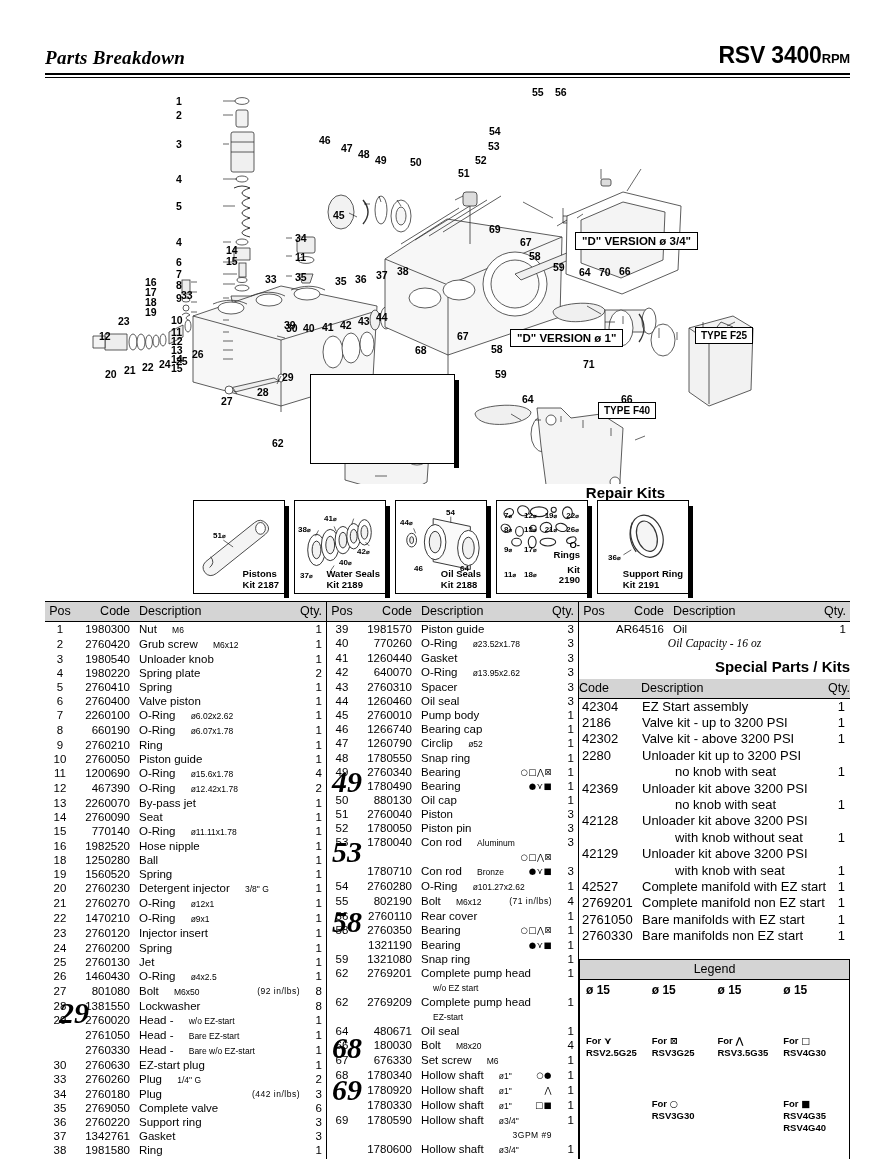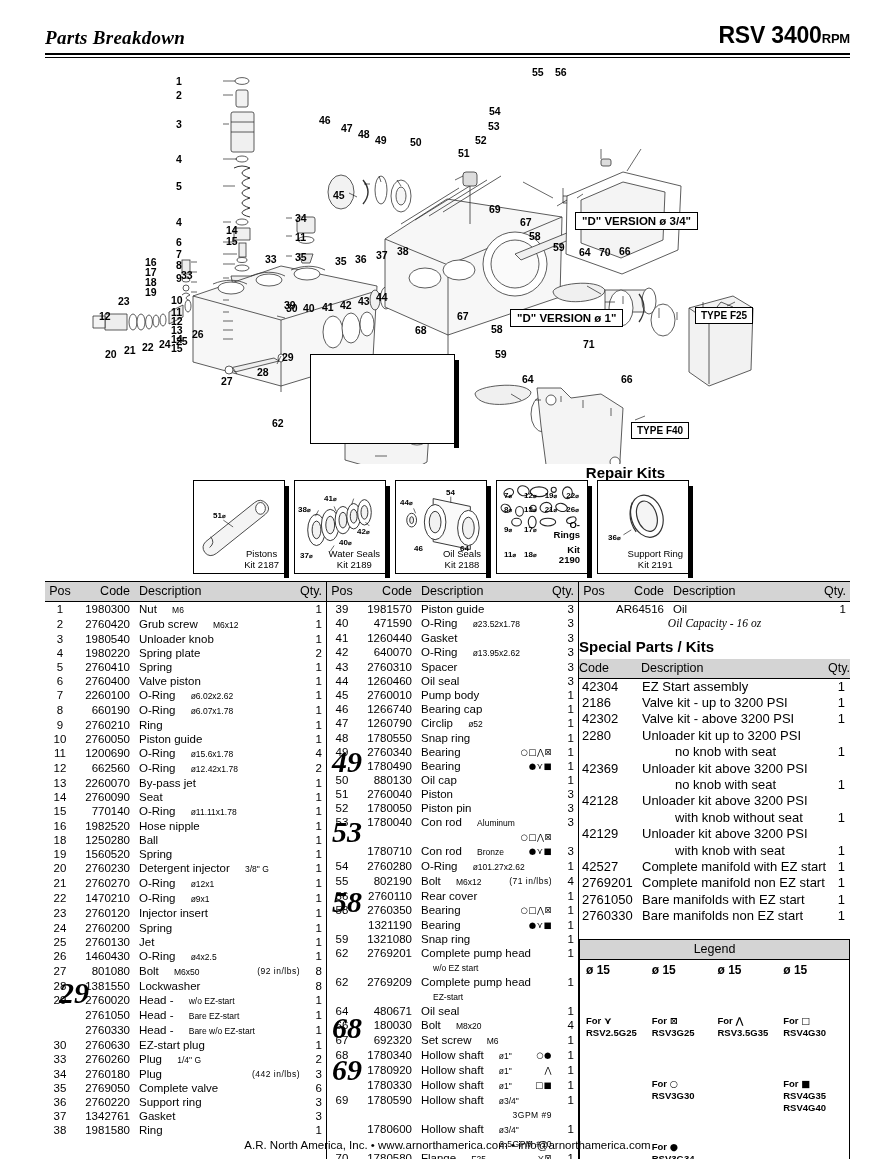--- a/index.html
+++ b/index.html
@@ -14,21 +14,21 @@
   }
   .page { position:relative; width:895px; height:1159px; padding:0 45px; }
 
   
   .hdr { display:flex; align-items:flex-end; justify-content:space-between;
          padding-top:22px; padding-bottom:4px; }
   .hdr-left { font-family:"Liberation Serif", serif; font-weight:bold; font-style:italic;
               font-size:19px; letter-spacing:.3px; }
   .hdr-right { font-weight:bold; font-size:23px; letter-spacing:-.2px; }
   .hdr-right .rpm { font-size:13px; }
-  .hdr-rule { border-bottom:2.5px solid #000; }
+  .hdr-rule { border-bottom:2.5px solid #000;margin-top:20px; }
   .hdr-rule2 { border-bottom:1px solid #000; margin-top:1.5px; }
 
   
   .diagram { position:relative; height:400px; margin-top:6px; }
   .diagram svg { position:absolute; left:0; top:0; }
   .callout { position:absolute; font-size:10.5px; font-weight:bold;
              font-family:"Liberation Sans", sans-serif; line-height:1; }
   .vbox { position:absolute; border:1.2px solid #000; background:#fff;
           font-size:11.5px; font-weight:bold; padding:2px 6px; white-space:nowrap; }
   .tbox { position:absolute; border:1.2px solid #000; background:#fff;
@@ -38,22 +38,22 @@
                   width:5px; bottom:-5px; background:#000; }
 
   
   .rk-wrap { position:relative; margin-top:2px; height:112px; }
   .rk-title { position:absolute; right:185px; top:-2px; font-size:15px; font-weight:bold; }
   .rk-row { position:absolute; left:148px; top:14px; display:flex; gap:9px; }
   .kit { position:relative; width:92px; height:94px; border:1.3px solid #000;
          background:#fff; }
   .kit::after { content:""; position:absolute; right:-5px; top:5px; width:5px;
                 bottom:-5px; background:#000; }
-  .kit-cap { position:absolute; bottom:3px; right:5px; text-align:center;
-             font-size:9.5px; font-weight:normal; line-height:11px; }
+  .kit-cap { position:absolute; bottom:3px; right:5px; text-align:left;
+             font-size:9.5px; font-weight:bold; line-height:11px; }
   .kit-art { position:absolute; inset:0; }
   .kit-lbl { position:absolute; font-size:8px; font-weight:bold; }
   .kit-lbl .sub { font-size:6px; }
   .orings-grid { position:absolute; left:4px; bottom:4px; font-size:8px;
                  font-weight:bold; line-height:10.5px; }
   .orings-grid td { padding-right:5px; font-size:8px; font-weight:bold; }
   .orings-grid .sub { font-size:6px; }
 
   
   .tables { display:flex; margin-top:3px; border-top:1px solid #000; }
@@ -73,21 +73,21 @@
   .c-code { width:64px; text-align:right; padding-right:9px !important; }
   .c-desc { text-align:left; }
   .c-qty { width:22px; text-align:right; padding-right:4px !important; }
   .sm { font-size:8.5px;padding-left:12px; }
   .tq { font-size:7.5px; }
   .syms { font-size:8.5px; letter-spacing:.5px; float:right; padding-left:6px;}
 
   
   .oilcap { text-align:center; font-family:"Liberation Serif", serif;
             font-style:italic; font-size:11.5px; padding-top:1px; }
-  .sp-title { text-align:left; font-size:15px; font-weight:bold; padding:9px 0 4px; }
+  .sp-title { text-align:right; font-size:15px; font-weight:bold; padding:9px 0 4px; }
   table.sp { width:100%; border-collapse:collapse; }
   table.sp th { background:#d4d4d4; font-size:12.5px; font-weight:normal;
                 padding:2px 0 3px; border-bottom:1px solid #000; }
   table.sp td { font-size:13px; line-height:14.4px; vertical-align:baseline; }
   .s-code { width:62px; text-align:left; padding-left:3px; }
   .s-desc { text-align:left; }
   .s-qty { width:22px; text-align:right; padding-right:5px; }
   .s-ind { padding-left:34px; }
 
   
@@ -337,21 +337,21 @@
     <div class="callout" style="left:538px;top:275px;">71</div>
     <div class="callout" style="left:412px;top:247px;">67</div>
     <div class="callout" style="left:446px;top:260px;">58</div>
     <div class="callout" style="left:450px;top:285px;">59</div>
     <div class="callout" style="left:477px;top:310px;">64</div>
     <div class="callout" style="left:576px;top:310px;">66</div>
 
     <div class="vbox" style="left:530px;top:148px;">"D" VERSION ø 3/4"</div>
     <div class="vbox" style="left:465px;top:245px;">"D" VERSION ø 1"</div>
     <div class="tbox" style="left:650px;top:243px;">TYPE F25</div>
-    <div class="tbox" style="left:586px;top:318px;margin-top:40px;">TYPE F40</div>
+    <div class="tbox" style="left:553px;top:318px;">TYPE F40</div>
 
     <div class="inset" style="left:265px;top:290px;width:145px;height:90px;"></div>
   </div>
 
   <div class="rk-wrap">
     <div class="rk-title">Repair Kits</div>
     <div class="rk-row">
 
       <div class="kit">
         <svg class="kit-art" viewBox="0 0 92 94">
@@ -565,21 +565,21 @@
               <td class="c-qty">1</td>
             </tr>
             <tr>
               <td class="c-pos">11</td>
               <td class="c-code">1200690</td>
               <td class="c-desc">O-Ring <span class="sm">ø15.6x1.78</span></td>
               <td class="c-qty">4</td>
             </tr>
             <tr>
               <td class="c-pos">12</td>
-              <td class="c-code">662560</td>
+              <td class="c-code">467390</td>
               <td class="c-desc">O-Ring <span class="sm">ø12.42x1.78</span></td>
               <td class="c-qty">2</td>
             </tr>
             <tr>
               <td class="c-pos">13</td>
               <td class="c-code">2260070</td>
               <td class="c-desc">By-pass jet</td>
               <td class="c-qty">1</td>
             </tr>
             <tr>
@@ -743,21 +743,21 @@
           </thead>
         <tbody id="tb2">
             <tr>
               <td class="c-pos">39</td>
               <td class="c-code">1981570</td>
               <td class="c-desc">Piston guide</td>
               <td class="c-qty">3</td>
             </tr>
             <tr>
               <td class="c-pos">40</td>
-              <td class="c-code">471590</td>
+              <td class="c-code">770260</td>
               <td class="c-desc">O-Ring <span class="sm">ø23.52x1.78</span></td>
               <td class="c-qty">3</td>
             </tr>
             <tr>
               <td class="c-pos">41</td>
               <td class="c-code">1260440</td>
               <td class="c-desc">Gasket</td>
               <td class="c-qty">3</td>
             </tr>
             <tr>
@@ -899,21 +899,21 @@
               <td class="c-qty">1</td>
             </tr>
             <tr>
               <td class="c-pos">66</td>
               <td class="c-code">180030</td>
               <td class="c-desc">Bolt <span class="sm">M8x20</span></td>
               <td class="c-qty">4</td>
             </tr>
             <tr>
               <td class="c-pos">67</td>
-              <td class="c-code">692320</td>
+              <td class="c-code">676330</td>
               <td class="c-desc">Set screw <span class="sm">M6</span></td>
               <td class="c-qty">1</td>
             </tr>
             <tr>
               <td class="c-pos">68</td>
               <td class="c-code">1780340</td>
               <td class="c-desc">Hollow shaft <span class="sm">ø1"</span><span class="syms sym">○●</span></td>
               <td class="c-qty">1</td>
             </tr>
             <tr>

